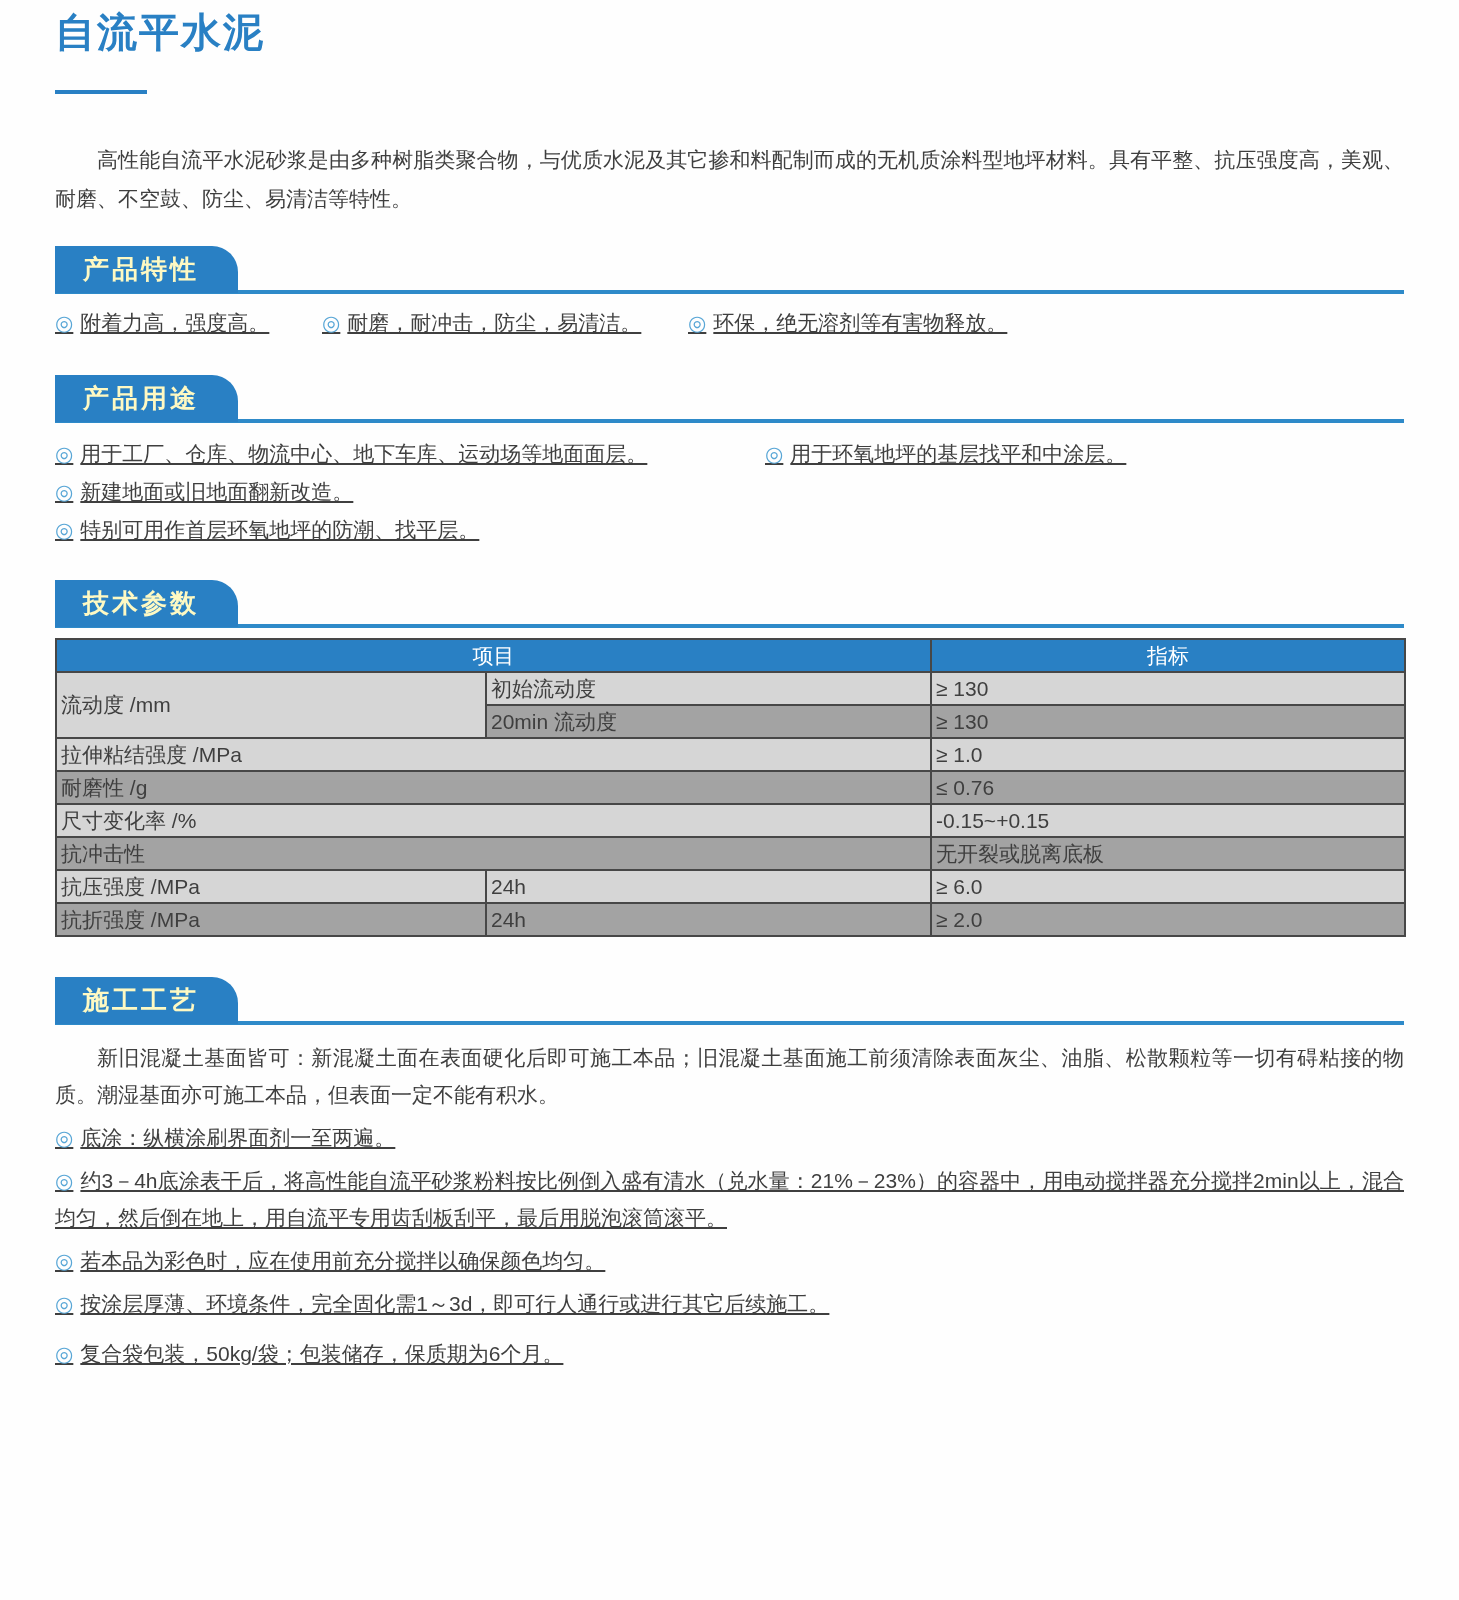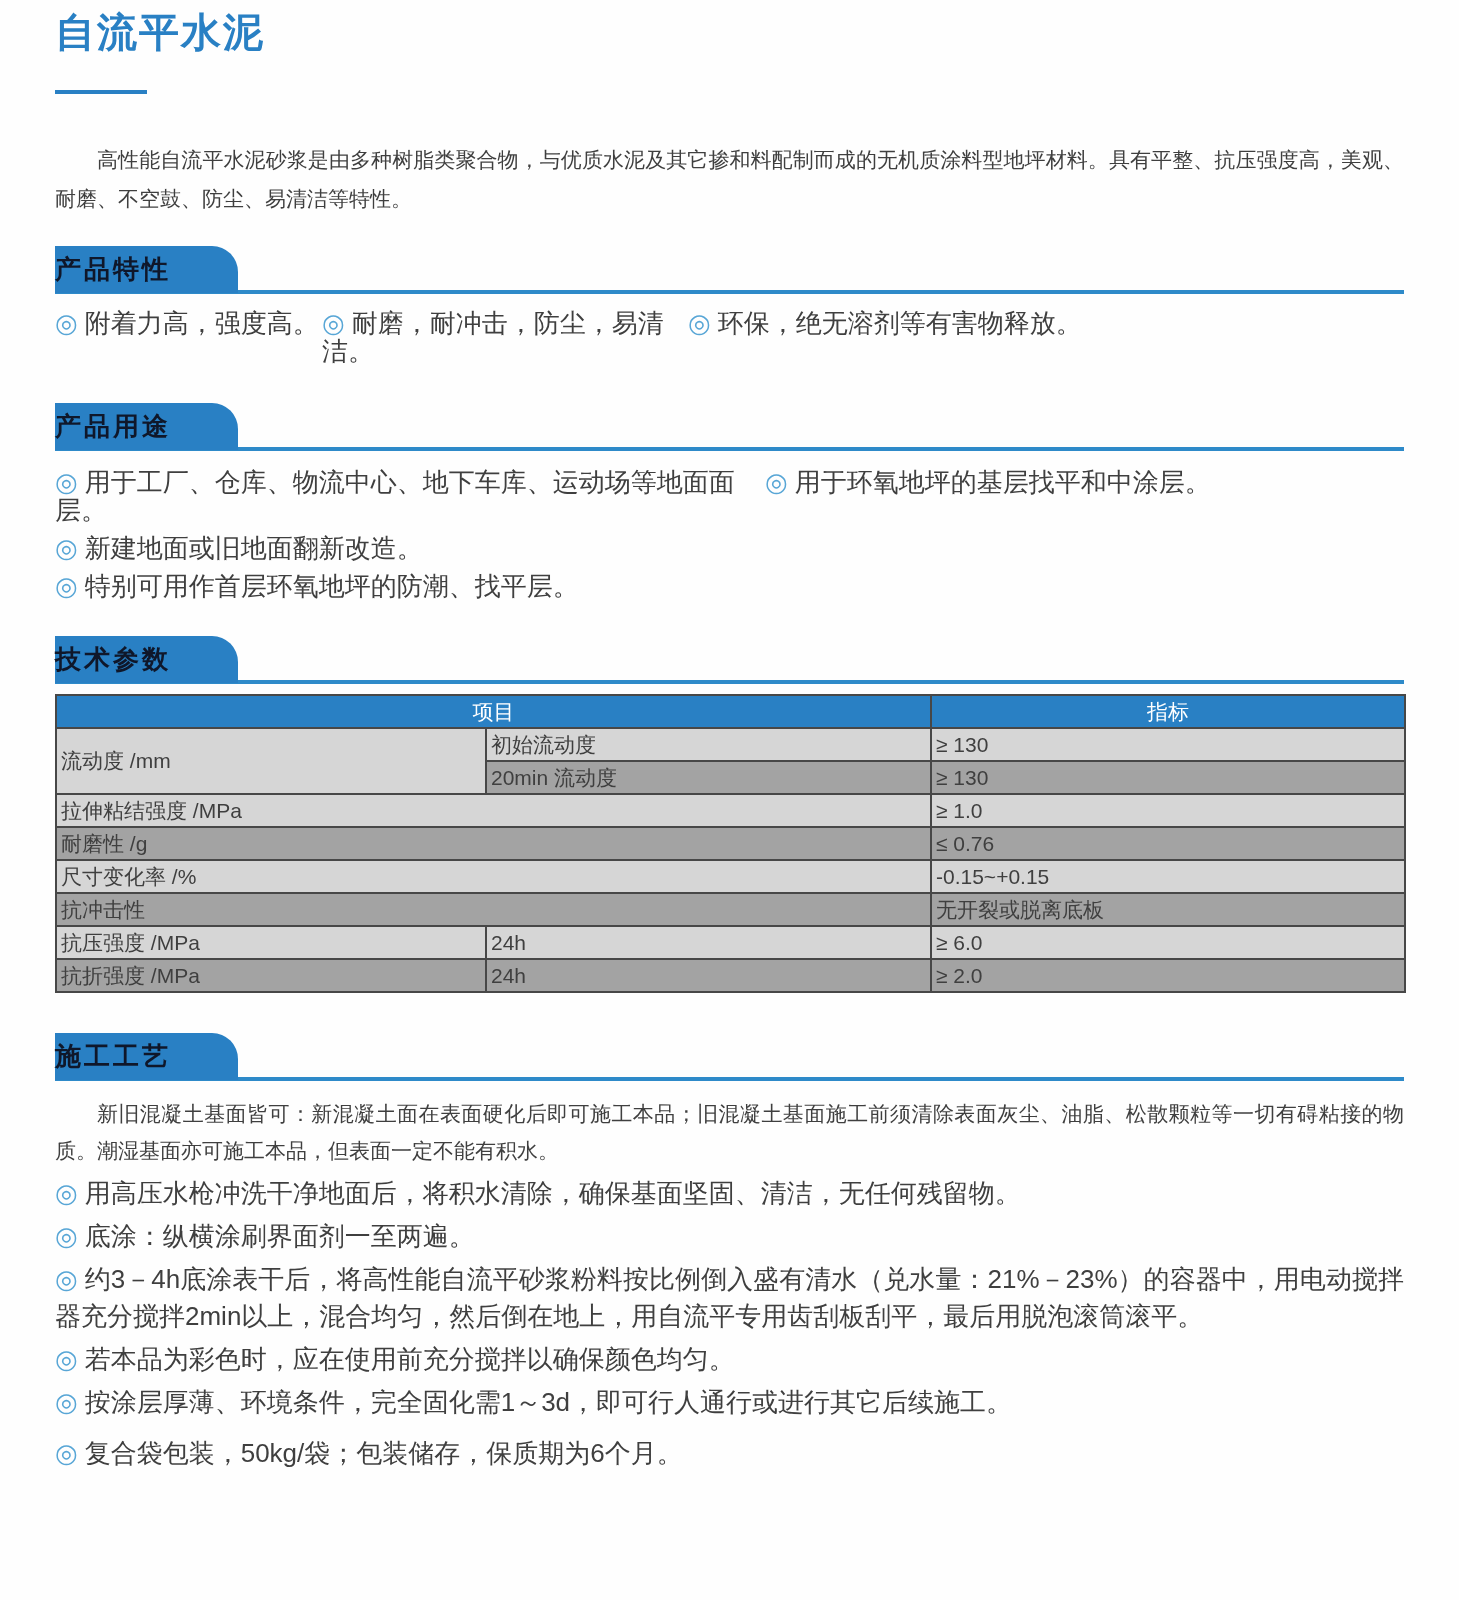--- a/index.html
+++ b/index.html
@@ -45,26 +45,27 @@
   .section-head { position: relative; height: 48px; }
   .section-head .sec-rule {
     position: absolute; left: 0; right: 0; bottom: 0;
     height: 4px; background: var(--rule);
   }
   .section-head .sec-tab {
     position: absolute; left: 0; bottom: 1px;
     width: 183px; height: 47px;
     background: var(--accent);
     border-radius: 0 26px 0 0;
-    color: #0f172a;
+    color: #fef9c3;
     font-size: 26px; font-weight: bold; letter-spacing: 3px;
     display: flex; align-items: center;
-  }
-
-  .bullet { font-size: 26px; line-height: 28px; }
+    padding-left: 28px;
+  }
+
+  .bullet { font-size: 21px; line-height: 28px; text-decoration: underline; }
   .bullet .mark { color: var(--bullet); margin-right: 7px; }
 
   .features-row { display: flex; margin-top: 15px; }
   .features-row .f1 { width: 267px; }
   .features-row .f2 { width: 366px; }
 
   .uses-cols { display: flex; margin-top: 7px; }
   .uses-left { width: 710px; }
   .uses-right { flex: 1; }
   .uses-cols .bullet { margin-top: 10px; }
@@ -216,23 +217,20 @@
     </tbody>
   </table>
 
   <div class="section-head mt-proc">
     <div class="sec-rule"></div>
     <div class="sec-tab">施工工艺</div>
   </div>
   <p class="proc-para">新旧混凝土基面皆可：新混凝土面在表面硬化后即可施工本品；旧混凝土基面施工前须清除表面灰尘、油脂、松散颗粒等一切有碍粘接的物质。潮湿基面亦可施工本品，但表面一定不能有积水。</p>
   <div class="proc-list">
     <div class="bullet">
-      <span class="mark">◎</span><span>用高压水枪冲洗干净地面后，将积水清除，确保基面坚固、清洁，无任何残留物。</span>
-    </div>
-    <div class="bullet">
       <span class="mark">◎</span><span>底涂：纵横涂刷界面剂一至两遍。</span>
     </div>
     <div class="bullet">
       <span class="mark">◎</span><span>约3－4h底涂表干后，将高性能自流平砂浆粉料按比例倒入盛有清水（兑水量：21%－23%）的容器中，用电动搅拌器充分搅拌2min以上，混合均匀，然后倒在地上，用自流平专用齿刮板刮平，最后用脱泡滚筒滚平。</span>
     </div>
     <div class="bullet">
       <span class="mark">◎</span><span>若本品为彩色时，应在使用前充分搅拌以确保颜色均匀。</span>
     </div>
     <div class="bullet">
       <span class="mark">◎</span><span>按涂层厚薄、环境条件，完全固化需1～3d，即可行人通行或进行其它后续施工。</span>

